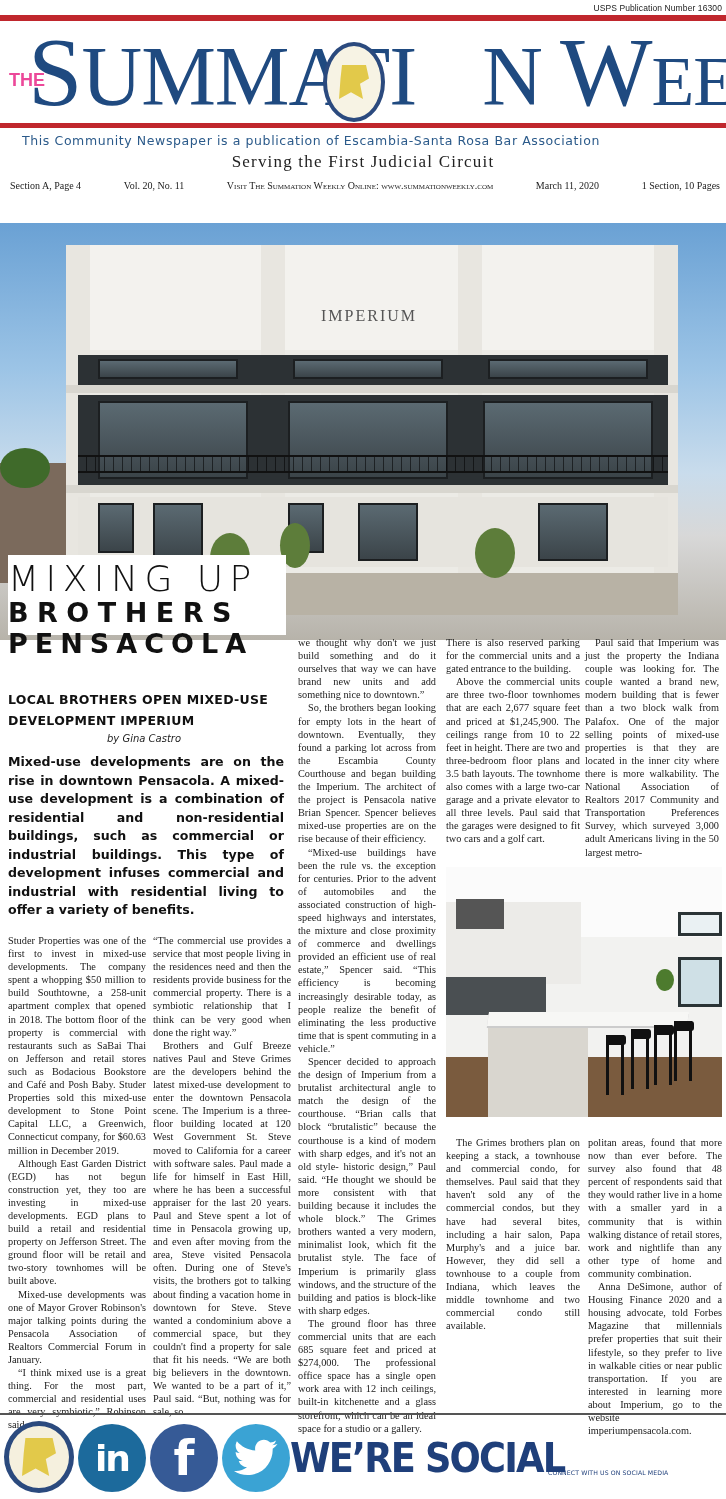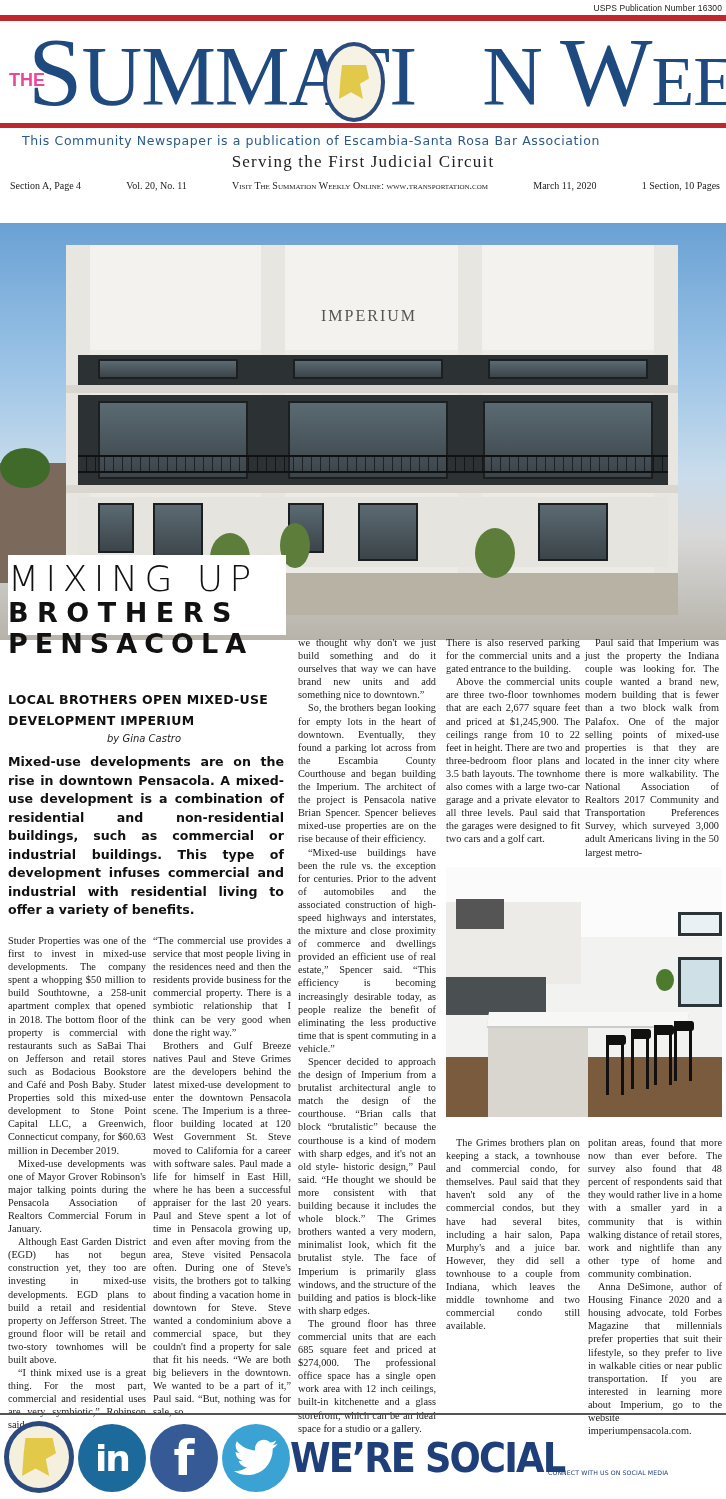--- a/index.html
+++ b/index.html
@@ -103,21 +103,21 @@
     </div>
 </div>
 
 <div class="red-bar bot"></div>
 <div class="tagline">This Community Newspaper is a publication of Escambia-Santa Rosa Bar Association</div>
 <div class="serving">Serving the First Judicial Circuit</div>
 
 <div class="infobar">
   <span>Section A, Page 4</span>
   <span>Vol. 20, No. 11</span>
-  <span class="visit">Visit The Summation Weekly Online: www.transportation.com</span>
+  <span class="visit">Visit The Summation Weekly Online: www.summationweekly.com</span>
   <span>March 11, 2020</span>
   <span>1 Section, 10 Pages</span>
 </div>
 
 <div class="hero">
   <div class="left-house"></div>
   <div class="bldg">
     <div class="bldg-top"></div>
     <div class="imp-sign">IMPERIUM</div>
     <div class="pillar" style="left:0;"></div>
@@ -157,22 +157,22 @@
 <div class="h-mix">MIXING UP</div>
 <div class="h-down">BROTHERS</div>
 <div class="h-pens">PENSACOLA</div>
 
 <div class="subhead">LOCAL BROTHERS OPEN MIXED-USE DEVELOPMENT IMPERIUM</div>
 <div class="byline">by Gina Castro</div>
 <div class="lead">Mixed-use developments are on the rise in downtown Pensacola. A mixed-use development is a combination of residential and non-residential buildings, such as commercial or industrial buildings. This type of development infuses commercial and industrial with residential living to offer a variety of benefits.</div>
 
 <div class="col c1">
   <p class="noindent">Studer Properties was one of the first to invest in mixed-use developments. The company spent a whopping $50 million to build Southtowne, a 258-unit apartment complex that opened in 2018. The bottom floor of the property is commercial with restaurants such as SaBai Thai on Jefferson and retail stores such as Bodacious Bookstore and Café and Posh Baby. Studer Properties sold this mixed-use development to Stone Point Capital LLC, a Greenwich, Connecticut company, for $60.63 million in December 2019.</p>
+  <p>Although East Garden District (EGD) has not begun construction yet, they too are investing in mixed-use developments. EGD plans to build a retail and residential property on Jefferson Street. The ground floor will be retail and two-story townhomes will be built above.</p>
   <p>Mixed-use developments was one of Mayor Grover Robinson's major talking points during the Pensacola Association of Realtors Commercial Forum in January.</p>
-  <p>Although East Garden District (EGD) has not begun construction yet, they too are investing in mixed-use developments. EGD plans to build a retail and residential property on Jefferson Street. The ground floor will be retail and two-story townhomes will be built above.</p>
   <p>“I think mixed use is a great thing. For the most part, commercial and residential uses are very symbiotic,” Robinson said.</p>
 </div>
 
 <div class="col c2">
   <p class="noindent">“The commercial use provides a service that most people living in the residences need and then the residents provide business for the commercial property. There is a symbiotic relationship that I think can be very good when done the right way.”</p>
   <p>Brothers and Gulf Breeze natives Paul and Steve Grimes are the developers behind the latest mixed-use development to enter the downtown Pensacola scene. The Imperium is a three-floor building located at 120 West Government St. Steve moved to California for a career with software sales. Paul made a life for himself in East Hill, where he has been a successful appraiser for the last 20 years. Paul and Steve spent a lot of time in Pensacola growing up, and even after moving from the area, Steve visited Pensacola often. During one of Steve's visits, the brothers got to talking about finding a vacation home in downtown for Steve. Steve wanted a condominium above a commercial space, but they couldn't find a property for sale that fit his needs. “We are both big believers in the downtown. We wanted to be a part of it,” Paul said. “But, nothing was for sale, so</p>
 </div>
 
 <div class="col c3">
   <p class="noindent">we thought why don't we just build something and do it ourselves that way we can have brand new units and add something nice to downtown.”</p>

